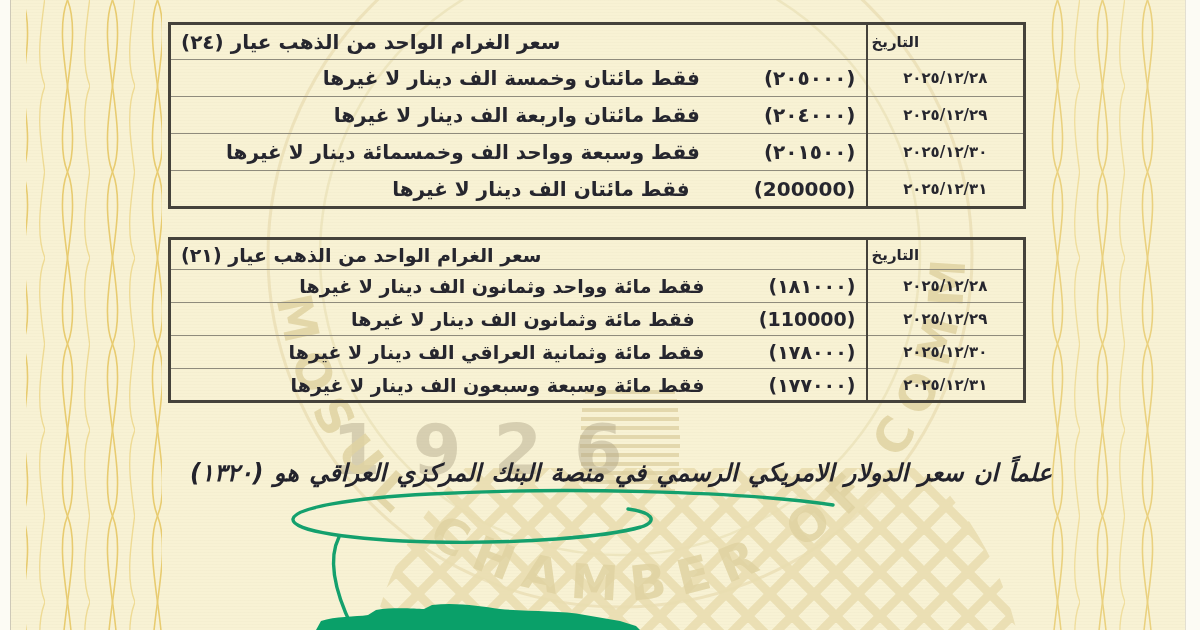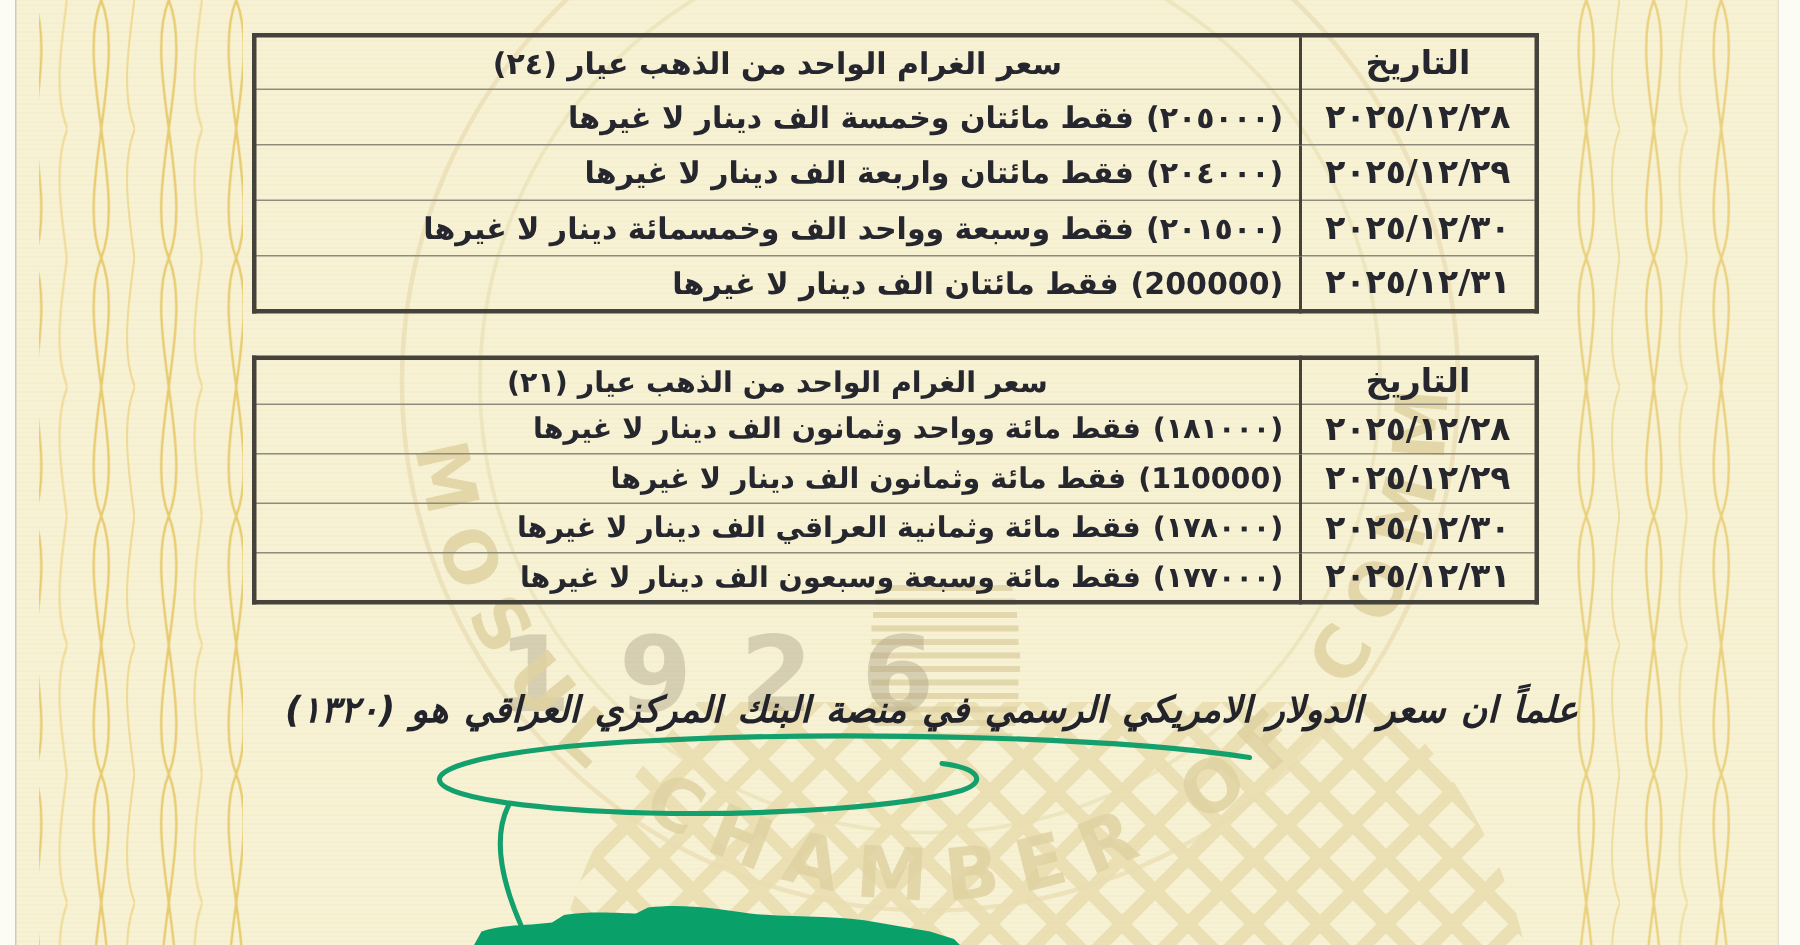--- a/index.html
+++ b/index.html
@@ -23,26 +23,26 @@
   table.gold-table{
     position:absolute;z-index:3;border-collapse:collapse;direction:rtl;
     border:3px solid #45423b;background:transparent;table-layout:fixed;
   }
   table.gold-table td{
     border:1px solid #8f8b7c;font-weight:bold;color:#26262e;
     padding:0 10px;vertical-align:middle;background:transparent;
   }
   table.gold-table td.date{
     border-left:2px solid #45423b;text-align:center;
-    font-size:22px;letter-spacing:3px;padding:0 4px;
+    font-size:15px;letter-spacing:3px;padding:0 4px;
   }
-  table.gold-table tr.head td{text-align:center;letter-spacing:0;}
+  table.gold-table tr.head td{text-align:left;letter-spacing:0;}
   table.gold-table td.price{text-align:right;}
-  .amt{letter-spacing:5px;white-space:nowrap;}
-  .words{margin-right:8px;}
+  .amt{letter-spacing:5px;white-space:nowrap;margin-left:36px;}
+  .words{margin-right:28px;}
   #table-24{left:168px;top:22px;width:858px;font-size:20px;}
   #table-24 col.c-date{width:158px;}
   #table-24 tr{height:37px;}
   #table-24 tr.head{height:36px;}
   #table-21{left:168px;top:237px;width:858px;font-size:19px;}
   #table-21 col.c-date{width:158px;}
   #table-21 tr{height:33px;}
   #table-21 tr.head{height:31px;}
 
   

